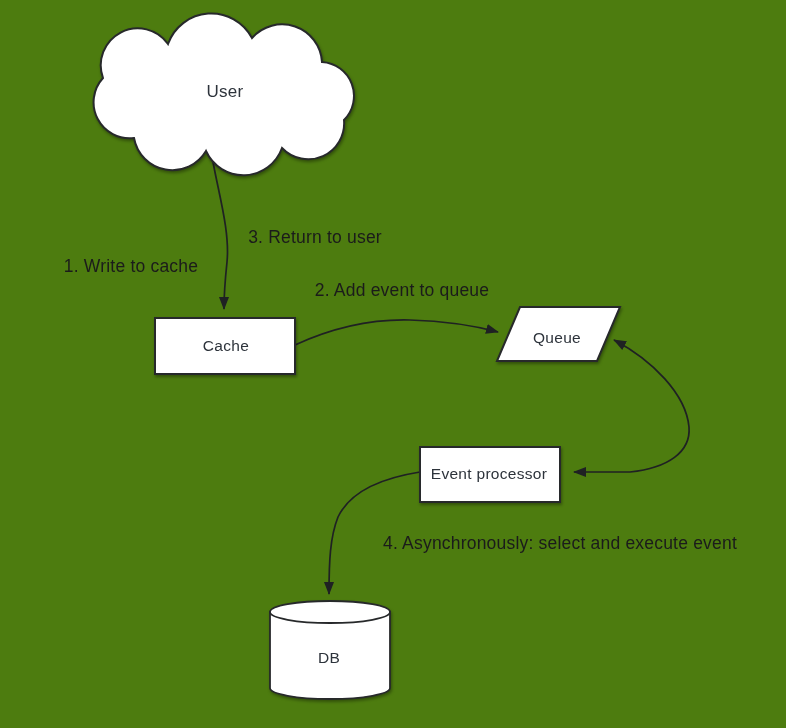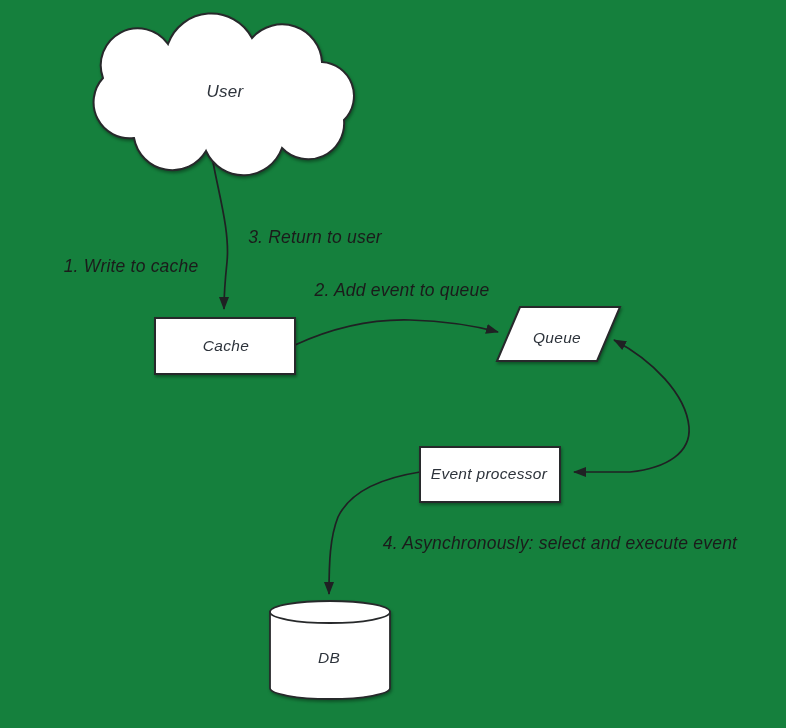--- a/index.html
+++ b/index.html
@@ -7,22 +7,21 @@
     padding: 0;
     width: 786px;
     height: 728px;
     background: #ffffff;
     overflow: hidden;
   }
   .canvas {
     position: relative;
     width: 786px;
     height: 728px;
-    background: #15803d;
-    font-style: italic;
+    background: #4d7c0f;
   }
   svg text {
     font-family: "Liberation Sans", "DejaVu Sans", sans-serif;
     text-anchor: middle;
   }
   .shape {
     fill: #ffffff;
     stroke: #27292b;
     stroke-width: 2;
     filter: drop-shadow(1px 2.5px 1.5px rgba(0,0,0,0.35));

